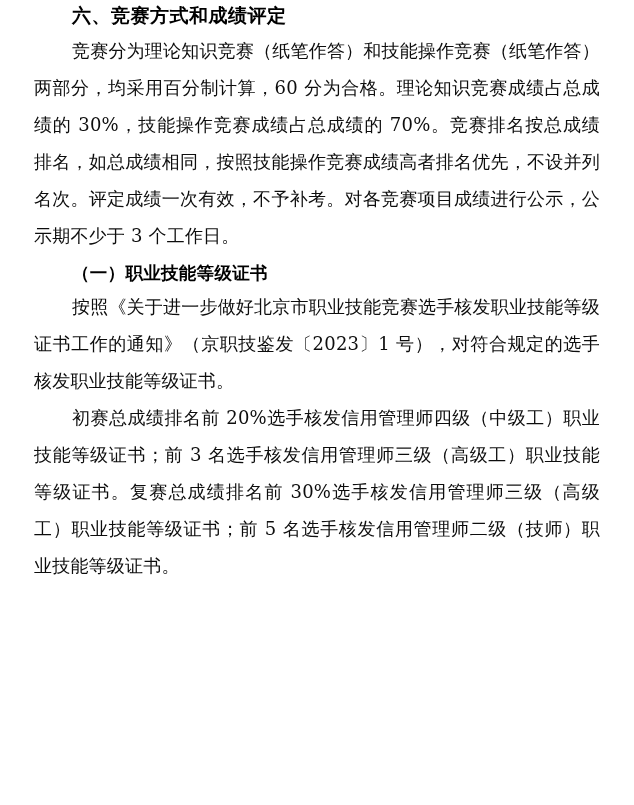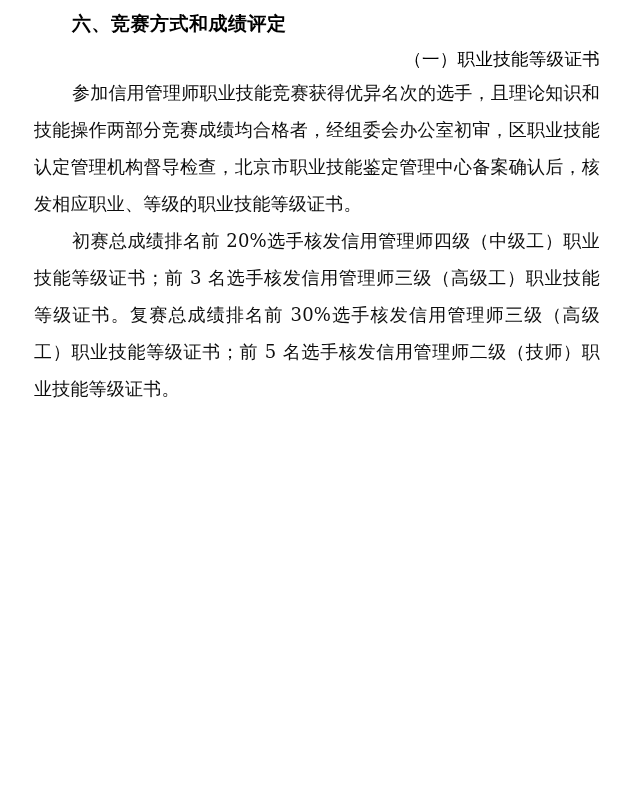--- a/index.html
+++ b/index.html
@@ -12,67 +12,67 @@
     height: 805px;
     font-family: "DejaVu Serif", "Liberation Serif", serif;
     color: #111111;
     overflow: hidden;
   }
   .page {
     position: relative;
     width: 634px;
     height: 805px;
     box-sizing: border-box;
-    padding: 8px 34px 0 34px;
+    padding: 0 34px 0 34px;
   }
   .heading {
     font-family: "DejaVu Sans", "Liberation Sans", sans-serif;
     font-weight: bold;
     font-size: 19px;
     line-height: 30px;
     letter-spacing: 0.5px;
     margin: 0 0 2px 0;
     text-indent: 38px;
     color: #000000;
   }
   .subheading {
     font-family: "DejaVu Sans", "Liberation Sans", sans-serif;
-    font-weight: normal;
+    font-weight: bold;
     font-size: 17.5px;
     line-height: 30px;
     letter-spacing: 0.3px;
     margin: 0;
     text-indent: 38px;
     color: #000000;
-    text-align: right;
   }
   .para {
     font-size: 18px;
     line-height: 37px;
     margin: 0;
     text-indent: 38px;
     text-align: justify;
     text-justify: inter-ideograph;
     letter-spacing: 0.2px;
     color: #0d0d0d;
   }
   .gap-sm { height: 4px; }
 </style>
 </head>
 <body>
 
 <div class="page">
 
   <h2 class="heading">六、竞赛方式和成绩评定</h2>
 
+  <p class="para">竞赛分为理论知识竞赛（纸笔作答）和技能操作竞赛（纸笔作答）两部分，均采用百分制计算，60 分为合格。理论知识竞赛成绩占总成绩的 30%，技能操作竞赛成绩占总成绩的 70%。竞赛排名按总成绩排名，如总成绩相同，按照技能操作竞赛成绩高者排名优先，不设并列名次。评定成绩一次有效，不予补考。对各竞赛项目成绩进行公示，公示期不少于 3 个工作日。</p>
 
 
   <div class="gap-sm"></div>
 
 
   <h3 class="subheading">（一）职业技能等级证书</h3>
 
+  <p class="para">按照《关于进一步做好北京市职业技能竞赛选手核发职业技能等级证书工作的通知》（京职技鉴发〔2023〕1 号），对符合规定的选手核发职业技能等级证书。</p>
 
-  <p class="para">参加信用管理师职业技能竞赛获得优异名次的选手，且理论知识和技能操作两部分竞赛成绩均合格者，经组委会办公室初审，区职业技能认定管理机构督导检查，北京市职业技能鉴定管理中心备案确认后，核发相应职业、等级的职业技能等级证书。</p>
 
   <p class="para">初赛总成绩排名前 20%选手核发信用管理师四级（中级工）职业技能等级证书；前 3 名选手核发信用管理师三级（高级工）职业技能等级证书。复赛总成绩排名前 30%选手核发信用管理师三级（高级工）职业技能等级证书；前 5 名选手核发信用管理师二级（技师）职业技能等级证书。</p>
 
 </div>
 
 </body></html>

